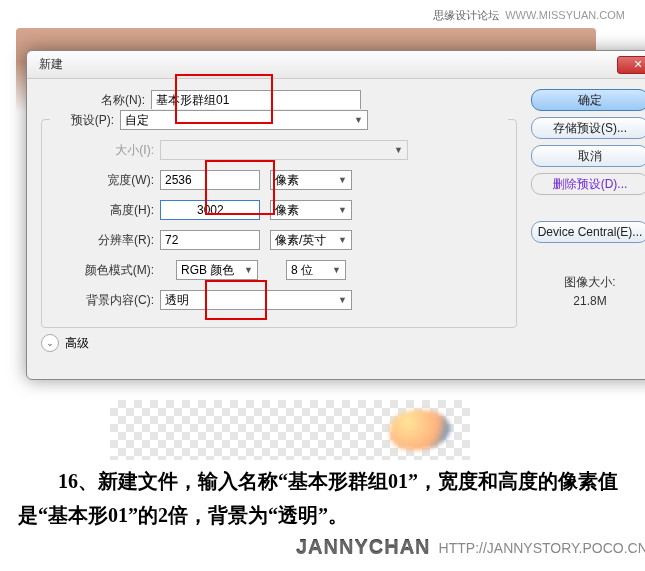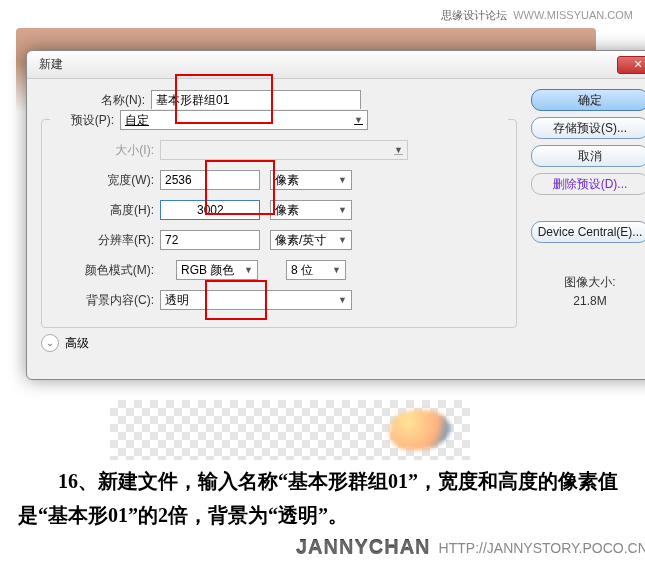--- a/index.html
+++ b/index.html
@@ -1,17 +1,17 @@
 <!DOCTYPE html>
 <html><head>
 <meta charset="utf-8">
 <style>
 * { box-sizing: border-box; margin: 0; padding: 0; }
 body { font-family: "Microsoft YaHei", SimSun, Arial, sans-serif; font-size: 12px; background: #fff; width: 645px; height: 571px; position: relative; overflow: hidden; }
-.top-watermark { position: absolute; top: 8px; right: 12px; color: #999; font-size: 11px; }
+.top-watermark { position: absolute; top: 8px; right: 20px; color: #999; font-size: 11px; }
 .top-watermark .cn { color: #666; margin-right: 6px; }
 .bg-blur { position: absolute; top: 28px; left: 16px; width: 580px; height: 420px; background: linear-gradient(180deg, #d4a58f 0%, #c89880 8%, rgba(255,255,255,0) 20%); border-radius: 4px; }
 .checker { position: absolute; top: 400px; left: 110px; width: 360px; height: 60px;
   background-image: linear-gradient(45deg,#ccc 25%,transparent 25%),linear-gradient(-45deg,#ccc 25%,transparent 25%),linear-gradient(45deg,transparent 75%,#ccc 75%),linear-gradient(-45deg,transparent 75%,#ccc 75%);
   background-size: 16px 16px; background-position: 0 0,0 8px,8px -8px,-8px 0; opacity: 0.5; }
 .checker::after { content:""; position:absolute; right:20px; top:10px; width:60px; height:40px; background: radial-gradient(circle at 30% 30%, #ffcc33, #ff6600 60%, #003366 80%); border-radius: 50% 50% 60% 40%; filter: blur(2px); }
 
 .dialog { position: absolute; top: 50px; left: 26px; width: 638px; height: 330px; background: #f0f0f0; border: 1px solid #888; border-radius: 6px; box-shadow: 0 0 18px rgba(0,0,0,0.4); }
 .titlebar { height: 28px; background: linear-gradient(180deg,#fdfdfd,#e8e8e8); border-radius: 6px 6px 0 0; border-bottom: 1px solid #ccc; display:flex; align-items:center; padding:0 4px 0 12px; }
 .titlebar-text { font-size: 12px; color: #333; flex:1; }
@@ -19,21 +19,21 @@
 .dialog-body { padding: 10px 14px; display:flex; gap: 14px; }
 .left-col { flex:1; }
 .right-col { width: 118px; display:flex; flex-direction:column; gap:6px; }
 .form-row { display:flex; align-items:center; margin-bottom: 8px; height: 22px; }
 .lbl { width: 110px; text-align: right; padding-right: 6px; color:#333; }
 .lbl.disabled { color:#999; }
 .input { height: 20px; border:1px solid #999; background:#fff; padding: 1px 4px; font-size:12px; }
 .input.w-long { width: 210px; }
 .input.w-med { width: 100px; }
 .dropdown { height: 20px; border:1px solid #999; background:#fff; padding:1px 4px; font-size:12px; display:flex; align-items:center; justify-content:space-between; }
-.dropdown.w-long { width: 248px; text-decoration: underline; }
+.dropdown.w-long { width: 248px; }
 .dropdown.w-med { width: 82px; margin-left: 16px; }
 .dropdown.w-sm { width: 60px; }
 .dd-arrow { font-size:9px; color:#555; }
 .fieldset { border:1px solid #ccc; border-radius:4px; padding: 10px 8px 8px 8px; margin-top: 4px; position:relative; }
 .btn { height: 22px; border:1px solid #7a9bbf; border-radius:10px; background:linear-gradient(180deg,#fefefe,#e3ecf5); text-align:center; line-height:20px; font-size:12px; color:#222; }
 .btn.primary { background:linear-gradient(180deg,#cde6ff,#9bc9f5); border-color:#4a7fb5; }
 .btn.disabled { color:#6d28d9; border-color:#bbb; background:#f0f0f0; }
 .img-size { margin-top: 24px; text-align:center; color:#333; line-height:1.6; }
 .adv-row { display:flex; align-items:center; gap:6px; margin-top: 6px; }
 .adv-chevron { width:18px; height:18px; border:1px solid #aaa; border-radius:50%; background:#fff; display:flex; align-items:center; justify-content:center; font-size:9px; color:#555; }

